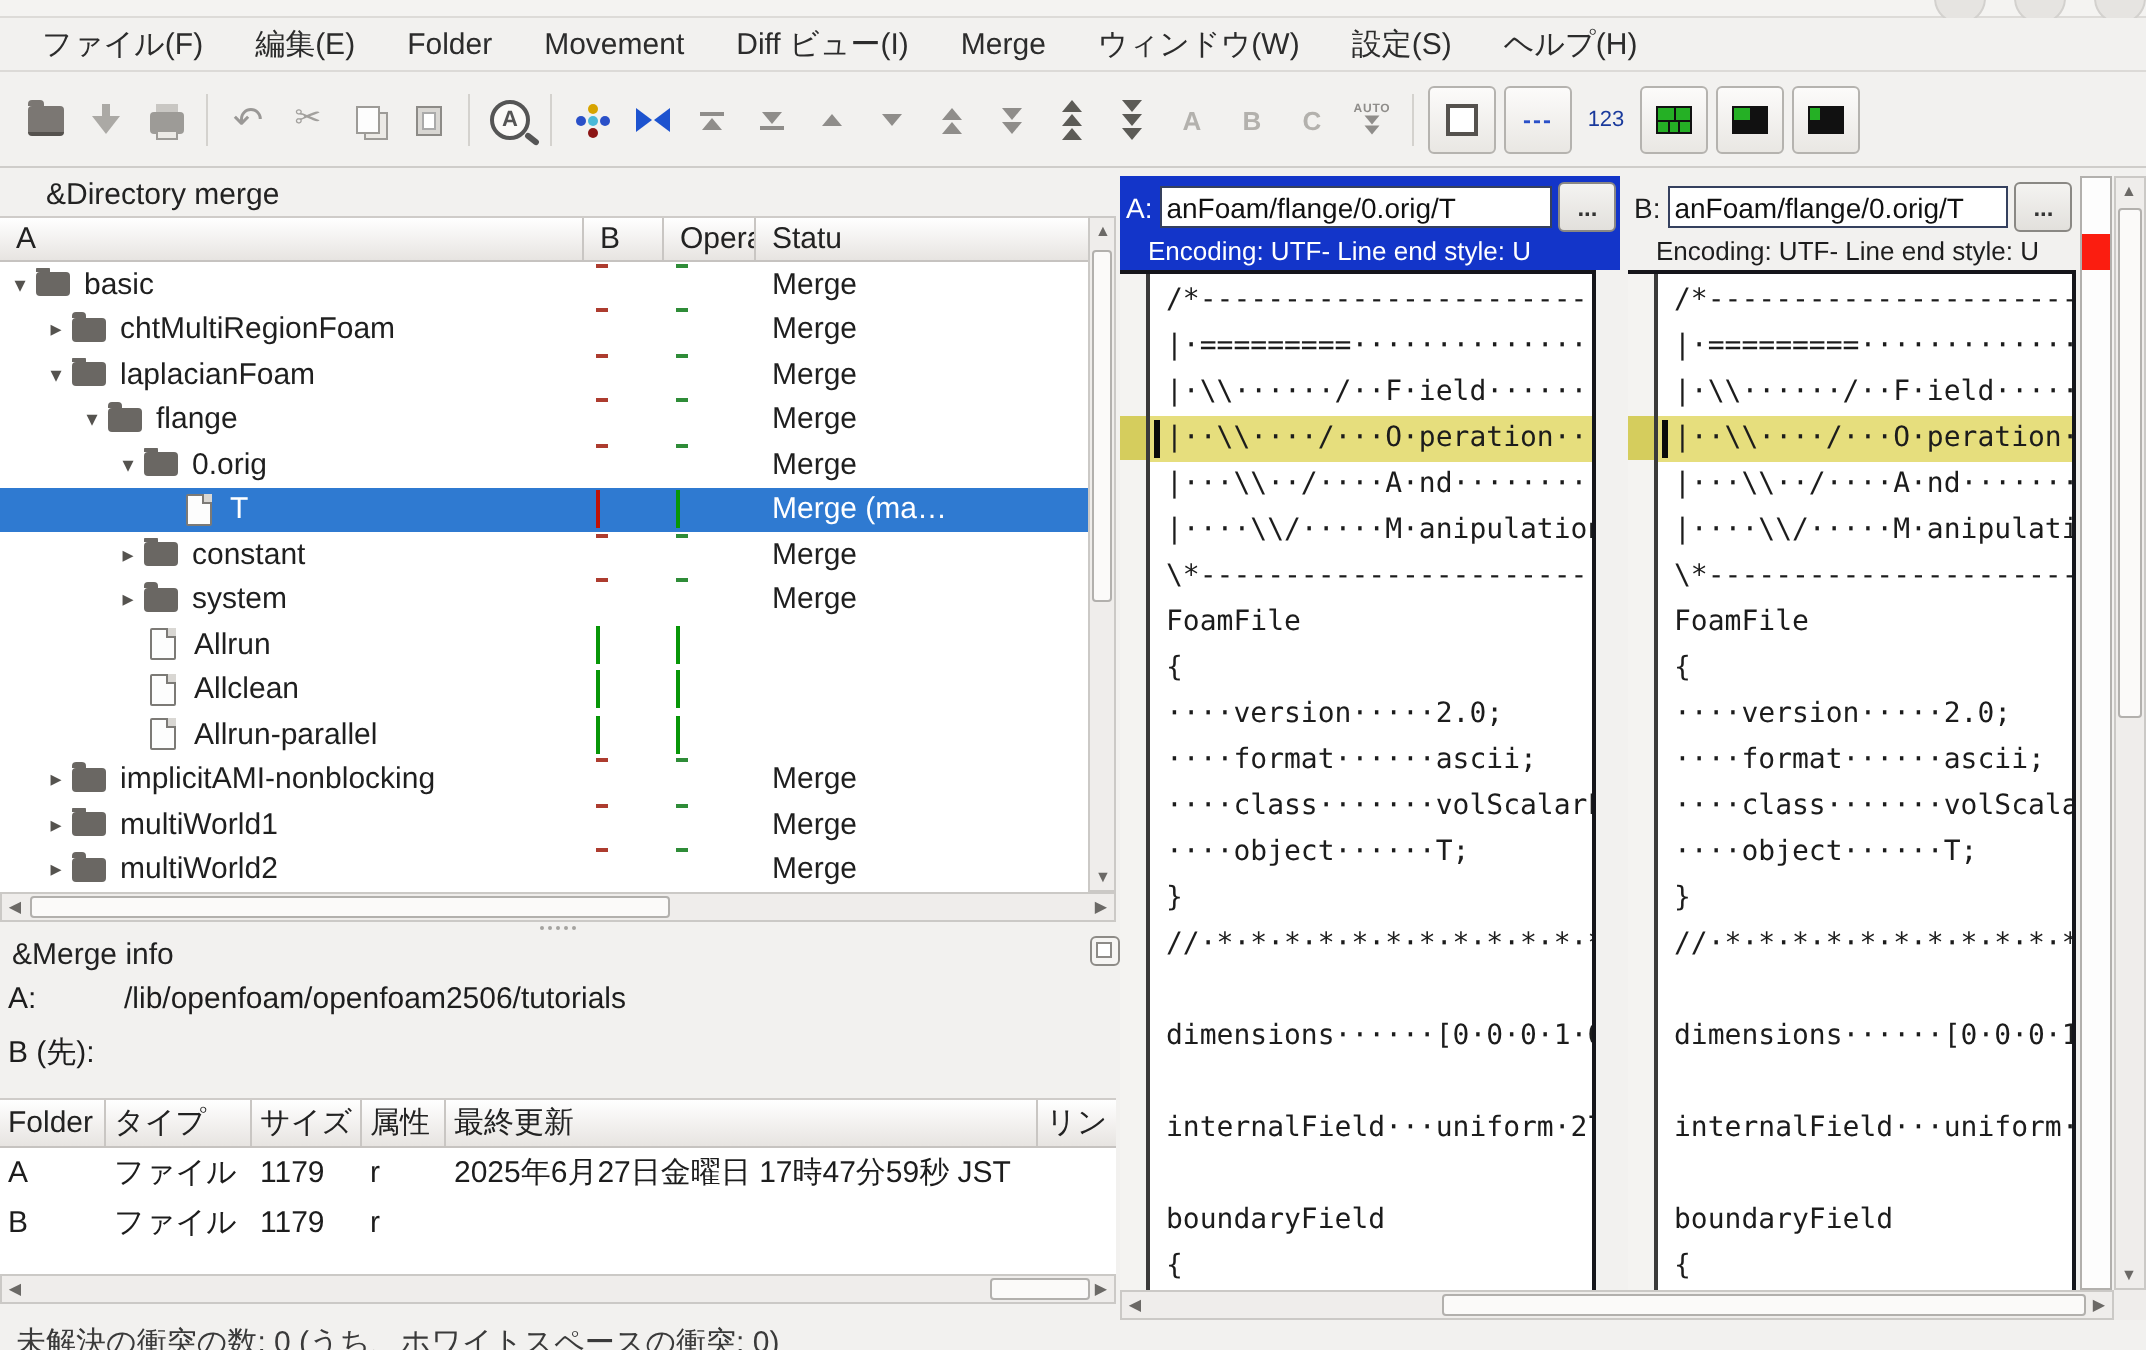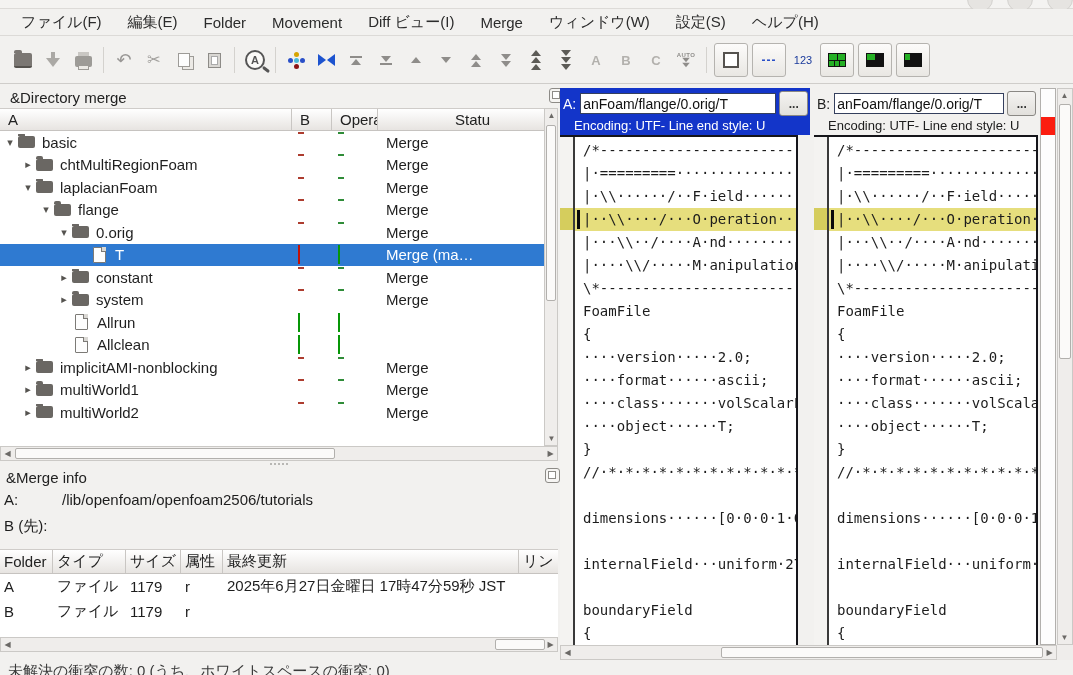--- a/index.html
+++ b/index.html
@@ -71,21 +71,21 @@
   .ic-grid{width:18px;height:14px;background:#111;display:flex;flex-direction:column;gap:1px;padding:1px;box-sizing:border-box;}
   .ic-grid .r{flex:1;display:flex;gap:1px;}
   .ic-grid .gc{background:#25b025;flex:1;}
   .ic-grid .kc{background:#111;flex:1;}
 
   
   .dock-title{height:22px;display:flex;align-items:center;font-size:15px;color:#222;padding-left:6px;}
   .float-btn{position:absolute;right:4px;top:3px;width:13px;height:13px;border:1px solid #8d8b87;border-radius:3px;background:#f6f5f3;}
   .float-btn::after{content:'';position:absolute;left:2px;top:2px;width:6px;height:6px;border:1px solid #8d8b87;background:#fff;}
 
-  .dir-title{left:4px;top:86px;width:558px;}
+  .dir-title{left:17px;top:86px;width:558px;}
   .hdrgrad{background:linear-gradient(#ffffff,#e7e4e1);border-top:1px solid #cfccc9;border-bottom:1px solid #c6c3c0;box-sizing:border-box;}
   .dir-header{left:0;top:108px;width:544px;height:23px;display:grid;
     grid-template-columns:292px 40px 46px 112px 54px;font-size:15px;color:#222;}
   .dir-header .hc{display:flex;align-items:center;padding-left:8px;border-right:1px solid #c9c6c3;overflow:hidden;white-space:nowrap;position:relative;}
   .sort-arrow{position:absolute;right:6px;top:9px;width:0;height:0;border-left:4px solid transparent;border-right:4px solid transparent;border-top:5px solid #6b6966;}
   .dir-rows{left:0;top:131px;width:544px;height:315px;background:#ffffff;overflow:hidden;}
   .tree-row{height:22.5px;display:grid;grid-template-columns:292px 40px 46px 112px 54px;align-items:center;font-size:15px;color:#1f1f1f;}
   .tree-row.selected{background:#2f7ad1;color:#ffffff;}
   .tr-name{display:flex;align-items:center;overflow:hidden;white-space:nowrap;}
   .expander{width:12px;flex:0 0 12px;font-size:11px;color:#55534f;text-align:center;}
@@ -342,21 +342,21 @@
 <div class="abs dir-header hdrgrad">
   <div class="hc">
       <span>A</span>
     </div>
   <div class="hc">
       <span>B</span>
     </div>
   <div class="hc">
       <span>Operation</span>
     </div>
-  <div class="hc" style="border-right:none;justify-content:flex-end;">
+  <div class="hc" style="border-right:none;">
       <span>Statu</span>
     </div>
 </div>
 
 <div class="abs dir-rows" id="dir-rows">
     <div class="tree-row">
       <div class="tr-name" style="padding-left: 4px;">
         <span class="expander">▾</span>
         <span class="tree-folder"></span>
         <span>basic</span>
@@ -452,20 +452,31 @@
       <div><span class="sq file-green"></span></div>
       <div><span class="sq file-green"></span></div>
       <div class="tr-op"></div>
       <div></div>
     </div>
     <div class="tree-row">
       <div class="tr-name" style="padding-left: 58px;">
         <span class="expander"></span>
         <span class="tree-file"></span>
         <span>Allclean</span>
+      </div>
+      <div><span class="sq file-green"></span></div>
+      <div><span class="sq file-green"></span></div>
+      <div class="tr-op"></div>
+      <div></div>
+    </div>
+    <div class="tree-row">
+      <div class="tr-name" style="padding-left: 58px;">
+        <span class="expander"></span>
+        <span class="tree-file"></span>
+        <span>Allrun-parallel</span>
       </div>
       <div><span class="sq file-green"></span></div>
       <div><span class="sq file-green"></span></div>
       <div class="tr-op"></div>
       <div></div>
     </div>
     <div class="tree-row">
       <div class="tr-name" style="padding-left: 22px;">
         <span class="expander">▸</span>
         <span class="tree-folder"></span>

